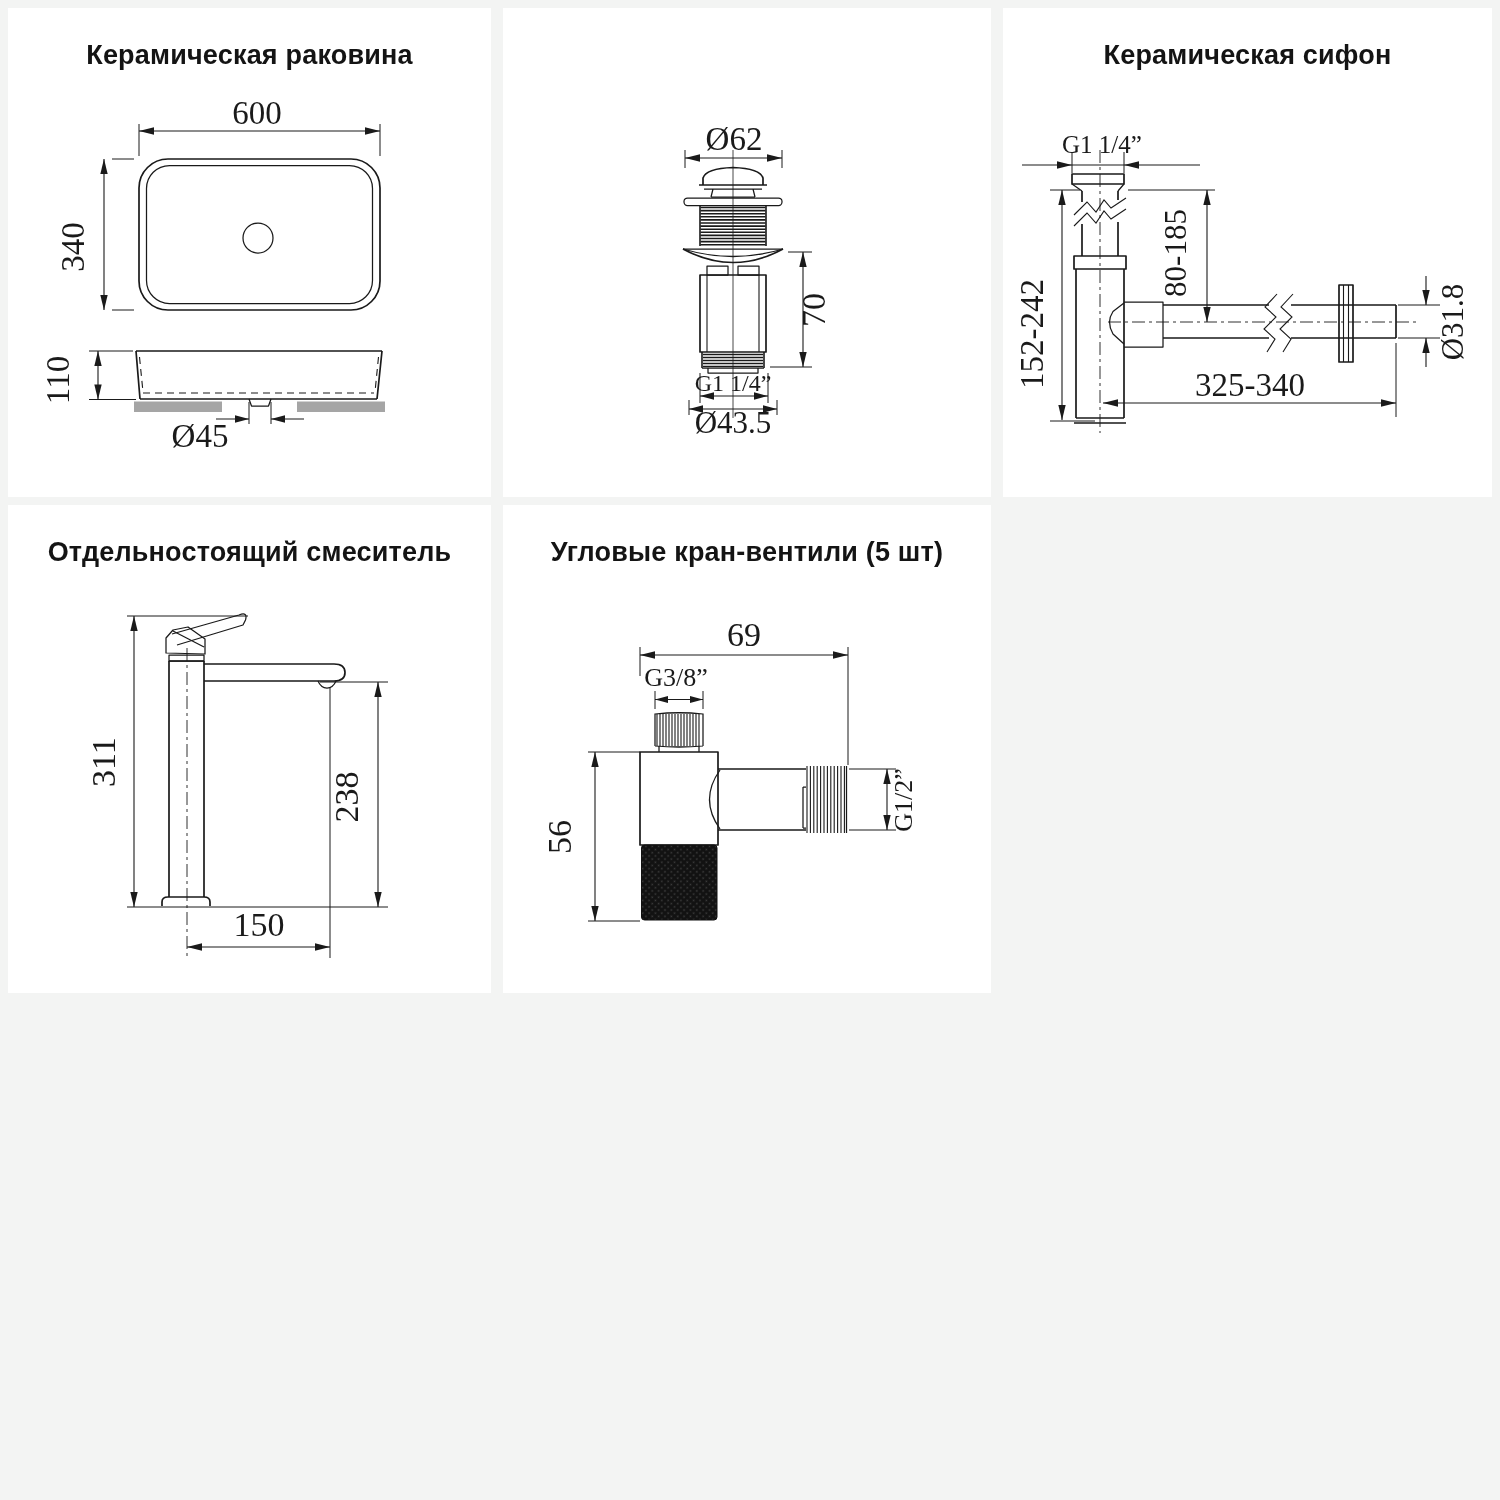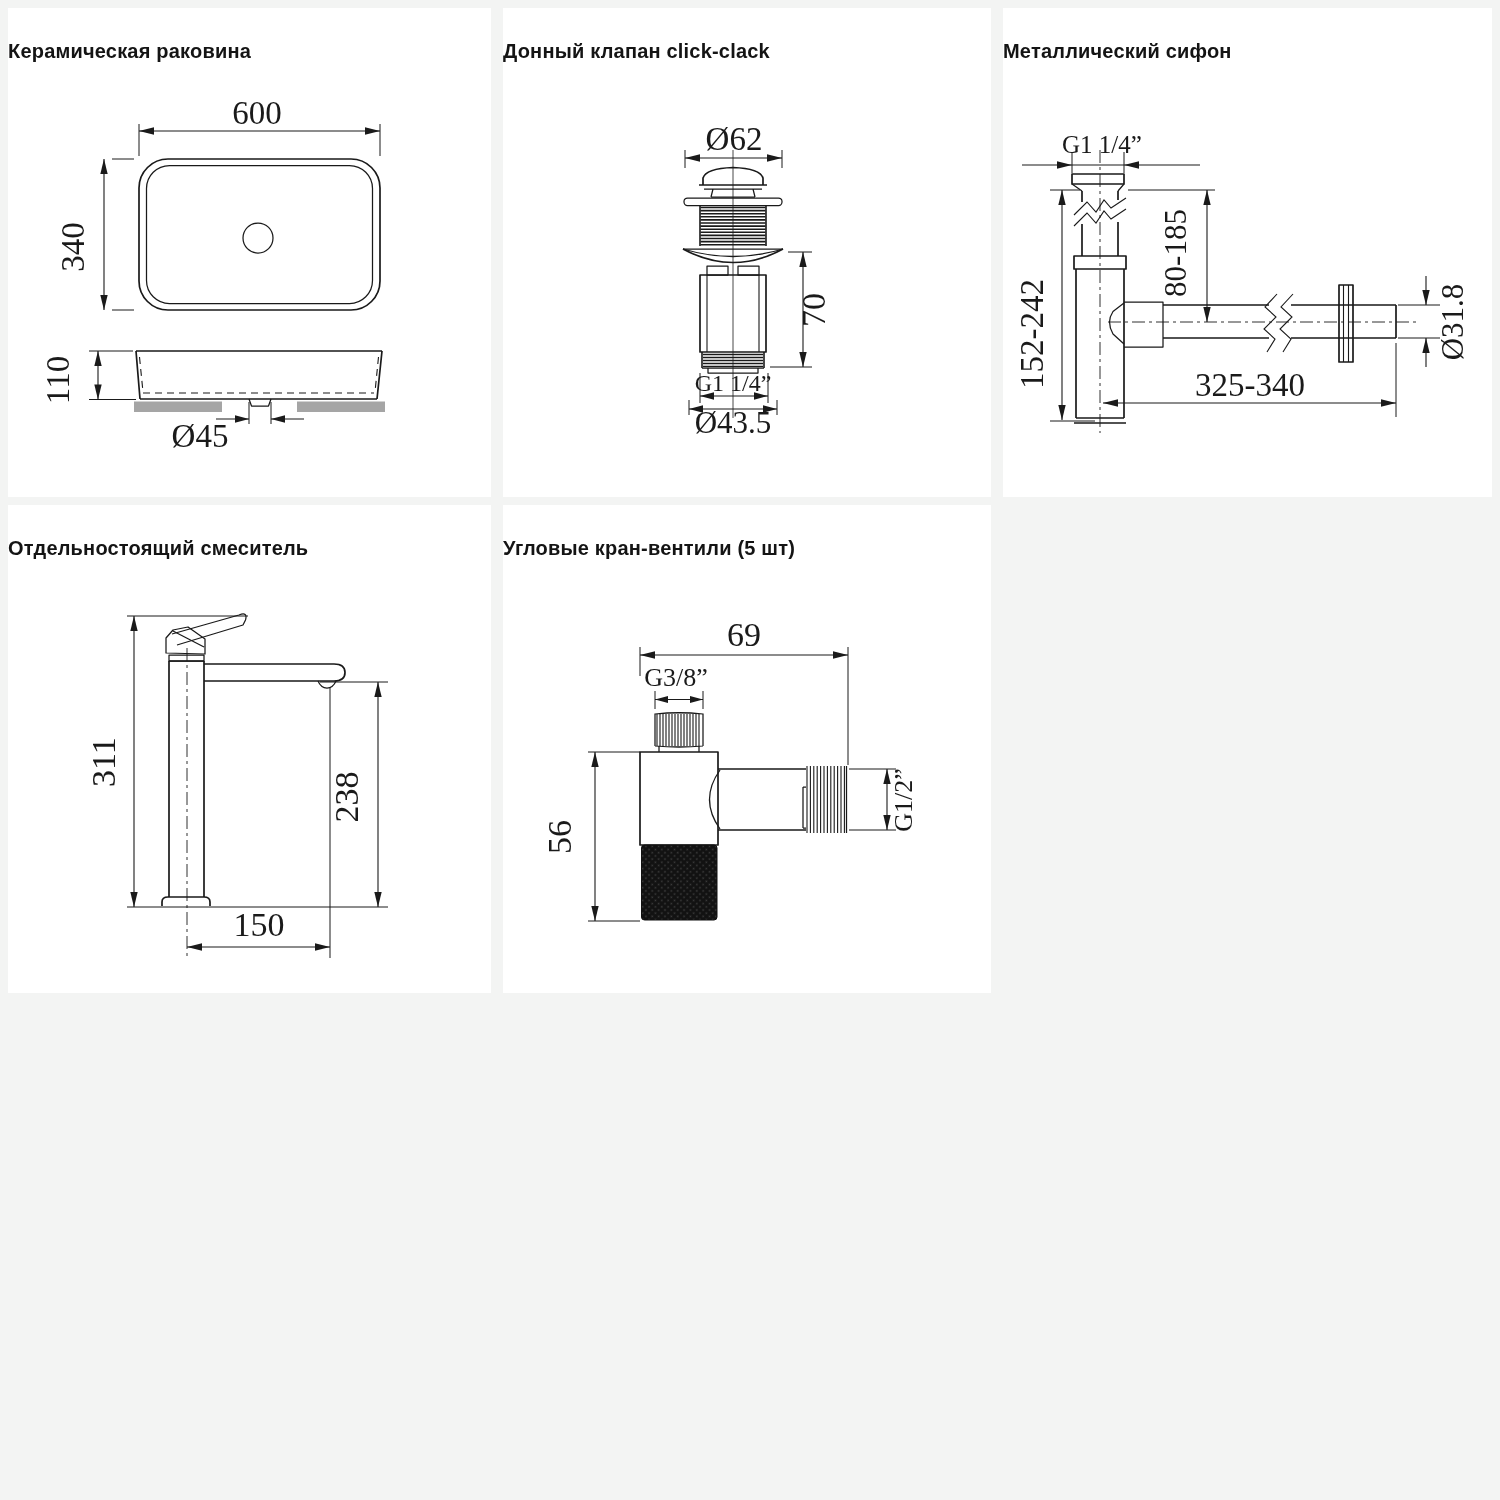--- a/index.html
+++ b/index.html
@@ -5,21 +5,21 @@
   html,body{margin:0;padding:0;}
   body{
     width:1500px;height:1500px;position:relative;
     background:#f3f4f3;
     font-family:"Liberation Sans",sans-serif;
     overflow:hidden;
   }
   .card{position:absolute;background:#ffffff;}
   .card-title{
     position:absolute;top:32px;left:0;right:0;
-    text-align:left;font-weight:700;font-size:20px;color:#141414;
+    text-align:center;font-weight:700;font-size:27px;color:#141414;
     letter-spacing:.2px;
   }
   .card svg{position:absolute;left:0;top:0;width:100%;height:100%;}
   svg text{
     font-family:"Liberation Serif","DejaVu Serif",serif;
     fill:#1a1a1a;
   }
   .obj{stroke:#1a1a1a;fill:none;stroke-width:1.7;stroke-linejoin:round;}
   .obj2{stroke:#1a1a1a;fill:none;stroke-width:1.25;stroke-linejoin:round;}
   .dim{stroke:#1a1a1a;fill:none;stroke-width:1.1;}
@@ -68,21 +68,20 @@
 
     <path class="ext" d="M249,402 V424 M271,402 V424"></path>
     <path class="dim" d="M216,419 H249 M271,419 H304"></path>
     <polygon class="ah" points="249,419 235,415.3 235,422.7"></polygon>
     <polygon class="ah" points="271,419 285,415.3 285,422.7"></polygon>
     <text x="200" y="447" text-anchor="middle" class="t33">Ø45</text>
   </svg>
 </div>
 
 <div class="card" style="left:503px;top:8px;width:488px;height:489px;">
-  <div class="card-title">Донный клапан click-clack</div>
   <svg viewBox="503 8 488 489">
     <path class="thin" style="stroke-width:.8" d="M733,150 V418"></path>
 
     <text x="734" y="150" text-anchor="middle" class="t33">Ø62</text>
     <path class="ext" d="M685,150 V168 M782,150 V168"></path>
     <path class="dim" d="M685,158 H782"></path>
     <polygon class="ah" points="685,158 700,154.3 700,161.7"></polygon>
     <polygon class="ah" points="782,158 767,154.3 767,161.7"></polygon>
 
     <path class="obj" d="M703,185 L703,178 Q706,168.5 733,167.5 Q760,168.5 763,178 L763,185"></path>
@@ -120,21 +119,21 @@
 
     <path class="ext" d="M689,400 V415 M777,400 V415"></path>
     <path class="dim" d="M689,409 H777"></path>
     <polygon class="ah" points="689,409 703,405.3 703,412.7"></polygon>
     <polygon class="ah" points="777,409 763,405.3 763,412.7"></polygon>
     <text x="733" y="433" text-anchor="middle" class="t31">Ø43.5</text>
   </svg>
 </div>
 
 <div class="card" style="left:1003px;top:8px;width:489px;height:489px;">
-  <div class="card-title">Металлический сифон</div>
+  <div class="card-title">Керамическая сифон</div>
   <svg viewBox="1003 8 489 489">
 
     <path class="axis" d="M1100,150 V433"></path>
     <path class="axis" d="M1108,322 H1420"></path>
 
     <text x="1102" y="153" text-anchor="middle" class="t25">G1 1/4”</text>
     <path class="ext" d="M1072,152 V173 M1124,152 V173"></path>
     <path class="dim" d="M1022,165 H1200"></path>
     <polygon class="ah" points="1072,165 1057,161.3 1057,168.7"></polygon>
     <polygon class="ah" points="1124,165 1139,161.3 1139,168.7"></polygon>

